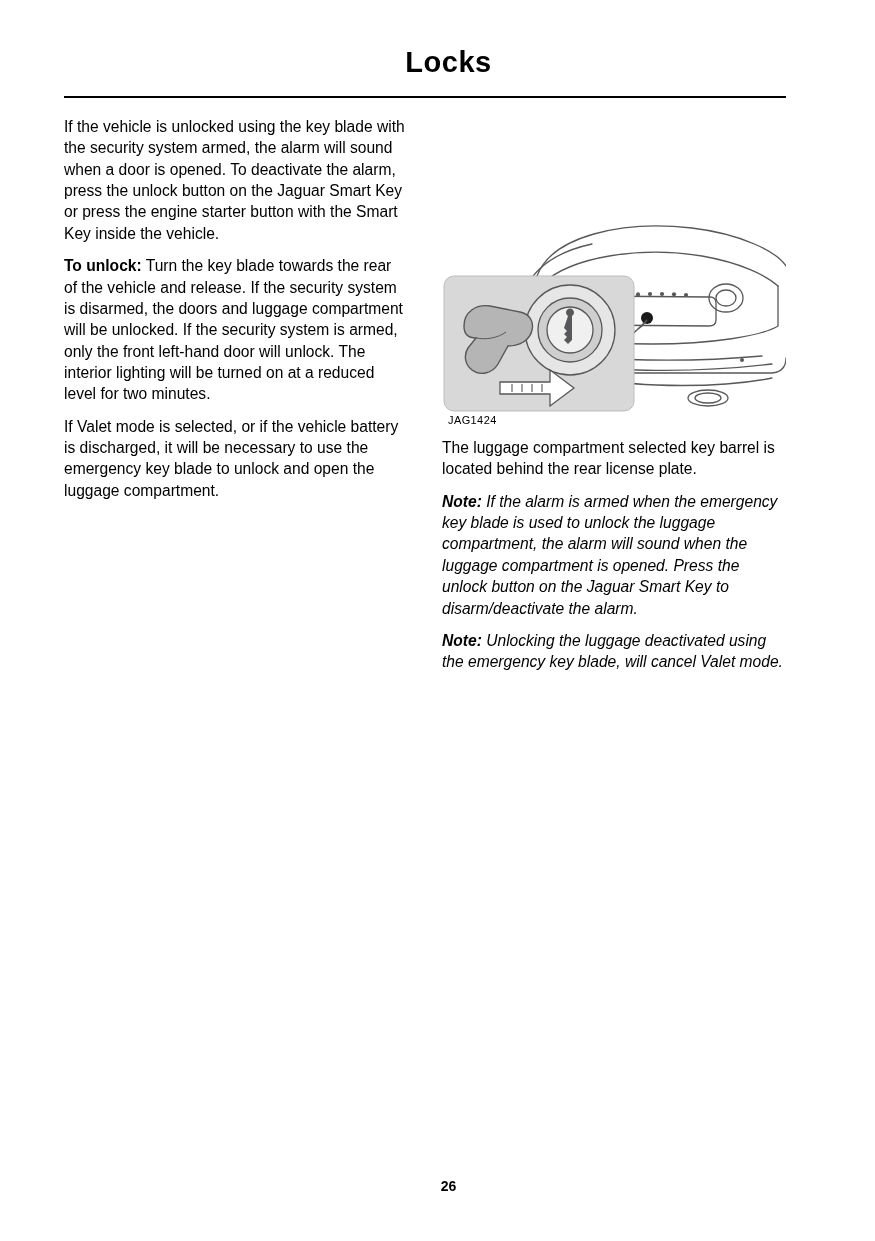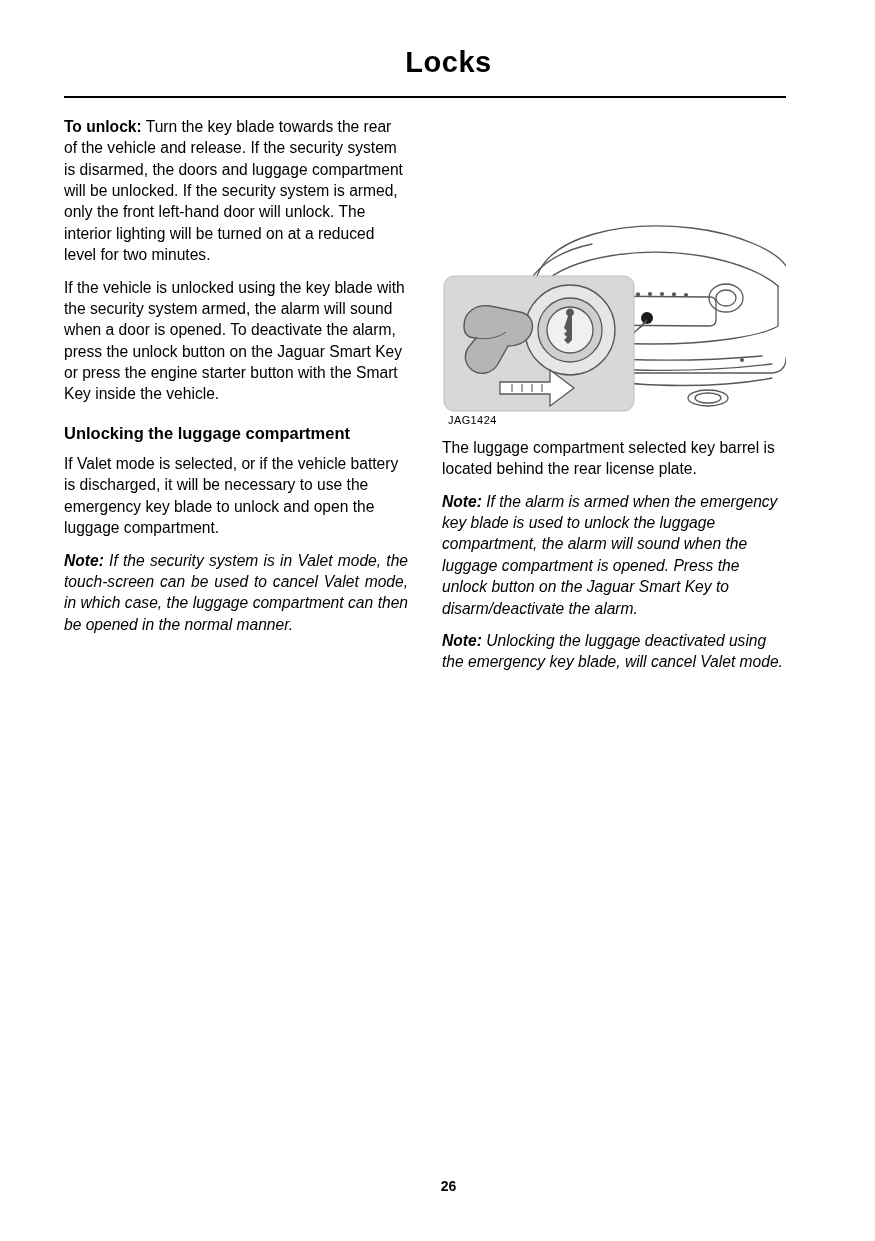--- a/index.html
+++ b/index.html
@@ -111,30 +111,28 @@
 </head>
 <body>
 
 <div class="page">
 
   <div class="page-title">Locks</div>
   <div class="title-rule"></div>
 
   <div class="col-left">
 
+    <p>If the vehicle is unlocked using the key blade with the security system armed, the alarm will sound when a door is opened. To deactivate the alarm, press the unlock button on the Jaguar Smart Key or press the engine starter button with the Smart Key inside the vehicle.</p>
+
     <p><span class="bold">To unlock:</span><span> Turn the key blade towards the rear of the vehicle and release. If the security system is disarmed, the doors and luggage compartment will be unlocked. If the security system is armed, only the front left-hand door will unlock. The interior lighting will be turned on at a reduced level for two minutes.</span></p>
 
-    <p>If the vehicle is unlocked using the key blade with the security system armed, the alarm will sound when a door is opened. To deactivate the alarm, press the unlock button on the Jaguar Smart Key or press the engine starter button with the Smart Key inside the vehicle.</p>
-
-
-    <h2 class="subhead">Unlocking the luggage compartment</h2>
+
 
     <p>If Valet mode is selected, or if the vehicle battery is discharged, it will be necessary to use the emergency key blade to unlock and open the luggage compartment.</p>
 
-    <p class="justify"><span class="note-label">Note:</span><span class="ital"> If the security system is in Valet mode, the touch-screen can be used to cancel Valet mode, in which case, the luggage compartment can then be opened in the normal manner.</span></p>
 
   </div>
 
   <div class="col-right">
     <div class="figure">
       <svg width="344" height="300" viewBox="0 0 344 300">
         <g fill="none" stroke="#58585a" stroke-width="1.3" stroke-linejoin="round" stroke-linecap="round">
 
           <path d="M95 160 C 110 120, 180 104, 250 112 C 300 118, 335 136, 344 150"></path>
           <path d="M78 196 C 80 162, 104 138, 150 128"></path>

